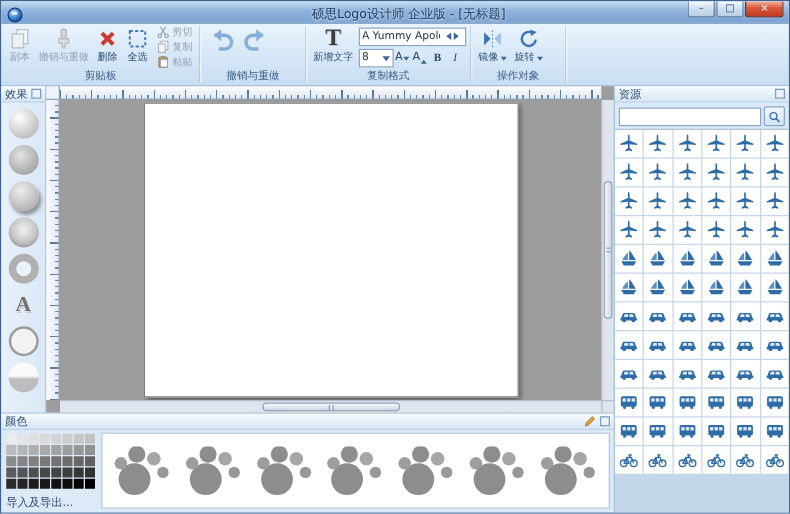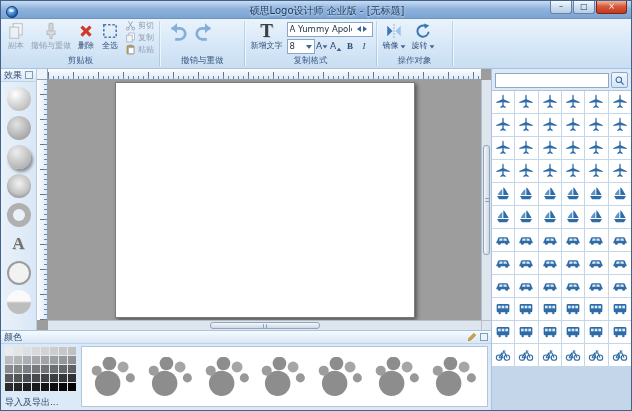--- a/index.html
+++ b/index.html
@@ -536,20 +536,24 @@
               </svg>
               <svg class="paw">
                 <use href="#sym-paw"></use>
               </svg>
             </div>
         </div>
       </div>
     </div>
 
     <div class="resources">
+      <div class="panel-hd">
+        <span class="hd-title">资源</span>
+        <span class="hd-box"></span>
+      </div>
       <div class="search-row">
         <input class="search-input" type="text" style="">
         <div class="search-btn">
           <svg>
               <use href="#sym-search"></use>
             </svg>
         </div>
       </div>
       <div class="res-grid" id="resGrid">
           <div class="res-cell">

